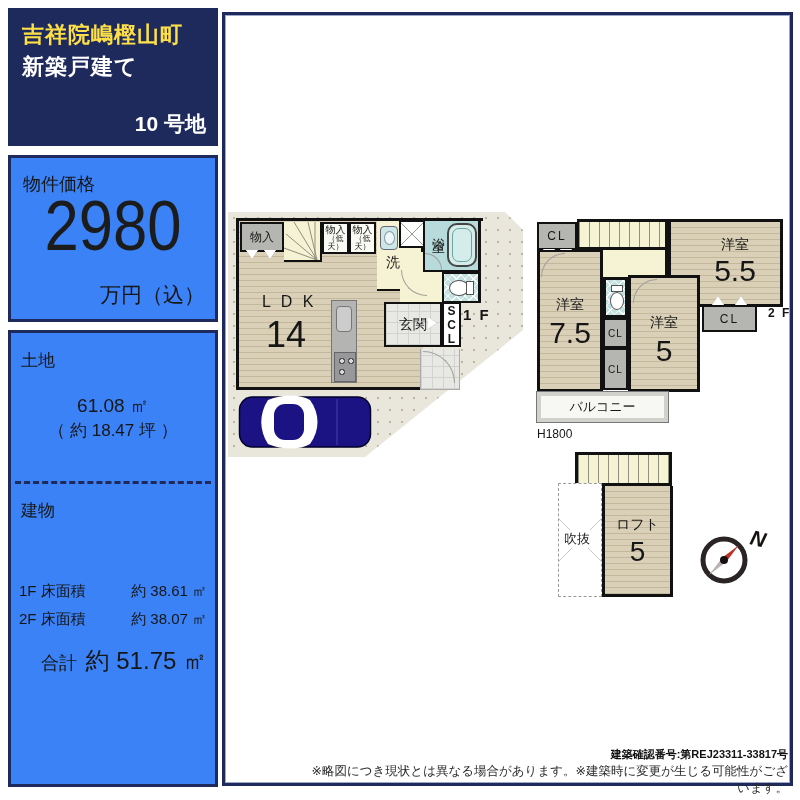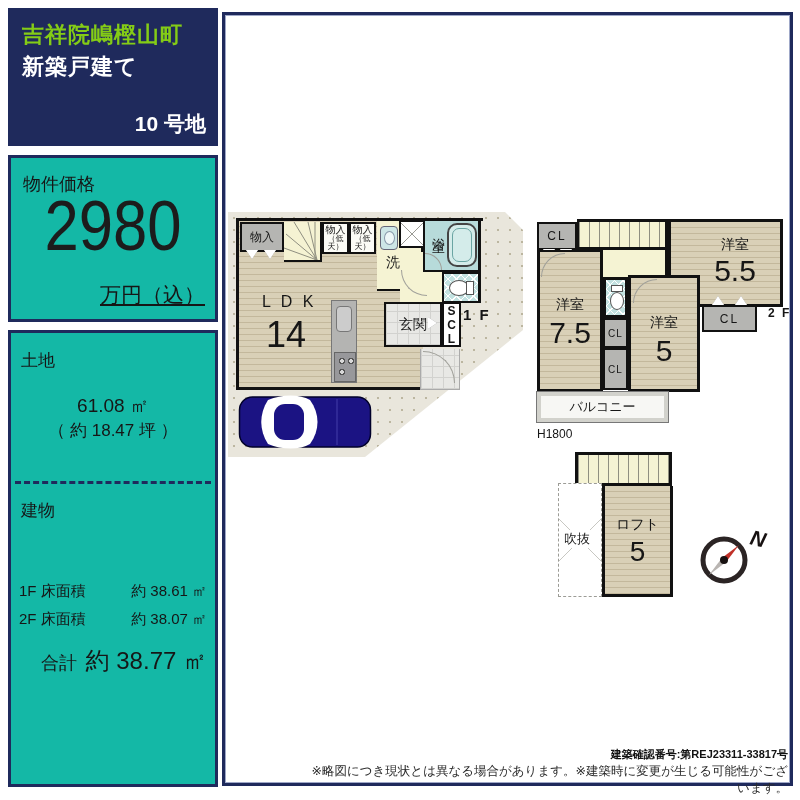--- a/index.html
+++ b/index.html
@@ -17,56 +17,56 @@
   .wall{background:#111;}
   .vert{writing-mode:vertical-rl;text-orientation:upright;}
   .treads{background-image:repeating-linear-gradient(90deg,#8f8f80 0 1px,transparent 1px 10px);}
   .xlines{background-image:linear-gradient(45deg,transparent calc(50% - .7px),#9a9a94 calc(50% - .7px) calc(50% + .7px),transparent calc(50% + .7px)),linear-gradient(135deg,transparent calc(50% - .7px),#9a9a94 calc(50% - .7px) calc(50% + .7px),transparent calc(50% + .7px));}
   .xlight{background-image:linear-gradient(45deg,transparent calc(50% - .6px),#c7c7c2 calc(50% - .6px) calc(50% + .6px),transparent calc(50% + .6px)),linear-gradient(135deg,transparent calc(50% - .6px),#c7c7c2 calc(50% - .6px) calc(50% + .6px),transparent calc(50% + .6px));}
   .arc{position:absolute;border:1px solid #a0a09a;box-sizing:border-box;background:transparent;}
   .tri-down{width:0;height:0;border-left:6px solid transparent;border-right:6px solid transparent;border-top:9px solid #fff;filter:drop-shadow(0 0 .5px #888);}
   .tri-up{width:0;height:0;border-left:6px solid transparent;border-right:6px solid transparent;border-bottom:9px solid #fff;filter:drop-shadow(0 0 .5px #888);}
   .tri-right{width:0;height:0;border-top:6px solid transparent;border-bottom:6px solid transparent;border-left:9px solid #fff;filter:drop-shadow(0 0 .5px #888);}
   .navybox{background:#1f2a5c;}
-  .navyborder{border:3px solid #1f2a5c;background:#14b8a6;}
+  .navyborder{border:3px solid #1f2a5c;background:#3b82f6;}
   .tub{border:2px solid #444;border-radius:10px;background:#d4ecea;position:absolute;box-sizing:border-box;}
   .tub-in{position:absolute;inset:3px;border:1px solid #6aa5a3;border-radius:7px;}
   .bowl{position:absolute;background:#fff;border:1px solid #555;border-radius:50%;}
   .tank{position:absolute;background:#fff;border:1px solid #555;}
   .stove{background-color:#98989b;background-image:radial-gradient(circle at 7px 8px,#d9d9d9 0 2px,#555 2px 3px,transparent 3px),radial-gradient(circle at 16px 8px,#d9d9d9 0 2px,#555 2px 3px,transparent 3px),radial-gradient(circle at 7px 19px,#d9d9d9 0 2px,#555 2px 3px,transparent 3px);}
 </style>
 </head>
 <body>
 
 <div class="page">
 
   <div class="abs navybox" style="left:8px;top:8px;width:210px;height:138px;">
-    <div class="abs" style="left:14px;top:12px;font-size:22px;font-weight:bold;color:#84cc16;letter-spacing:1px;">吉祥院嶋樫山町</div>
+    <div class="abs" style="left:14px;top:12px;font-size:22px;font-weight:bold;color:#fde047;letter-spacing:1px;">吉祥院嶋樫山町</div>
     <div class="abs" style="left:14px;top:44px;font-size:22px;font-weight:bold;color:#fff;letter-spacing:1px;">新築戸建て</div>
     <div class="abs" style="right:12px;bottom:8px;font-size:21px;font-weight:bold;color:#fff;">10 号地</div>
   </div>
 
   <div class="abs navyborder" style="left:8px;top:155px;width:210px;height:167px;">
     <div class="abs" style="left:12px;top:14px;font-size:18px;">物件価格</div>
     <div class="abs" style="left:0;top:28px;width:100%;text-align:center;font-size:70px;color:#1c1c1c;transform:scaleX(.88);">2980</div>
-    <div class="abs" style="right:10px;bottom:10px;font-size:21px;text-decoration:underline;">万円（込）</div>
+    <div class="abs" style="right:10px;bottom:10px;font-size:21px;">万円（込）</div>
   </div>
 
   <div class="abs navyborder" style="left:8px;top:330px;width:210px;height:457px;">
     <div class="abs" style="left:10px;top:16px;font-size:17px;">土地</div>
     <div class="abs" style="left:0;top:60px;width:100%;text-align:center;font-size:19px;">61.08 ㎡</div>
     <div class="abs" style="left:0;top:86px;width:100%;text-align:center;font-size:17px;">（ 約 18.47 坪 ）</div>
     <div class="abs" style="left:4px;right:4px;top:148px;border-top:3px dashed #1f2a5c;"></div>
     <div class="abs" style="left:10px;top:166px;font-size:17px;">建物</div>
     <div class="abs" style="left:8px;top:249px;font-size:15px;">1F 床面積</div>
     <div class="abs" style="right:8px;top:249px;font-size:15px;">約 38.61 ㎡</div>
     <div class="abs" style="left:8px;top:277px;font-size:15px;">2F 床面積</div>
     <div class="abs" style="right:8px;top:277px;font-size:15px;margin-left:44px;">約 38.07 ㎡</div>
     <div class="abs" style="left:30px;top:318px;font-size:18px;">合計</div>
-    <div class="abs" style="right:8px;top:312px;font-size:24px;">約 38.77 ㎡</div>
+    <div class="abs" style="right:8px;top:312px;font-size:24px;">約 51.75 ㎡</div>
   </div>
 
   <div class="abs" style="left:222px;top:12px;width:571px;height:774px;border:3px solid #1f2a5c;box-shadow:inset 0 0 0 1px #9fa8c8;"></div>
 
   <div class="abs lot" style="left:228px;top:212px;width:295px;height:245px;clip-path:polygon(0 0,277px 0,295px 18px,295px 118px,137px 245px,0 245px);filter:drop-shadow(0 0 1px #999);"></div>
 
   <div class="abs wood" style="left:239px;top:221px;width:184px;height:166px;"></div>
   <div class="abs wall" style="left:236px;top:218px;width:247px;height:3px;"></div>
   <div class="abs wall" style="left:236px;top:221px;width:3px;height:169px;"></div>
   <div class="abs wall" style="left:236px;top:387px;width:187px;height:3px;"></div>

